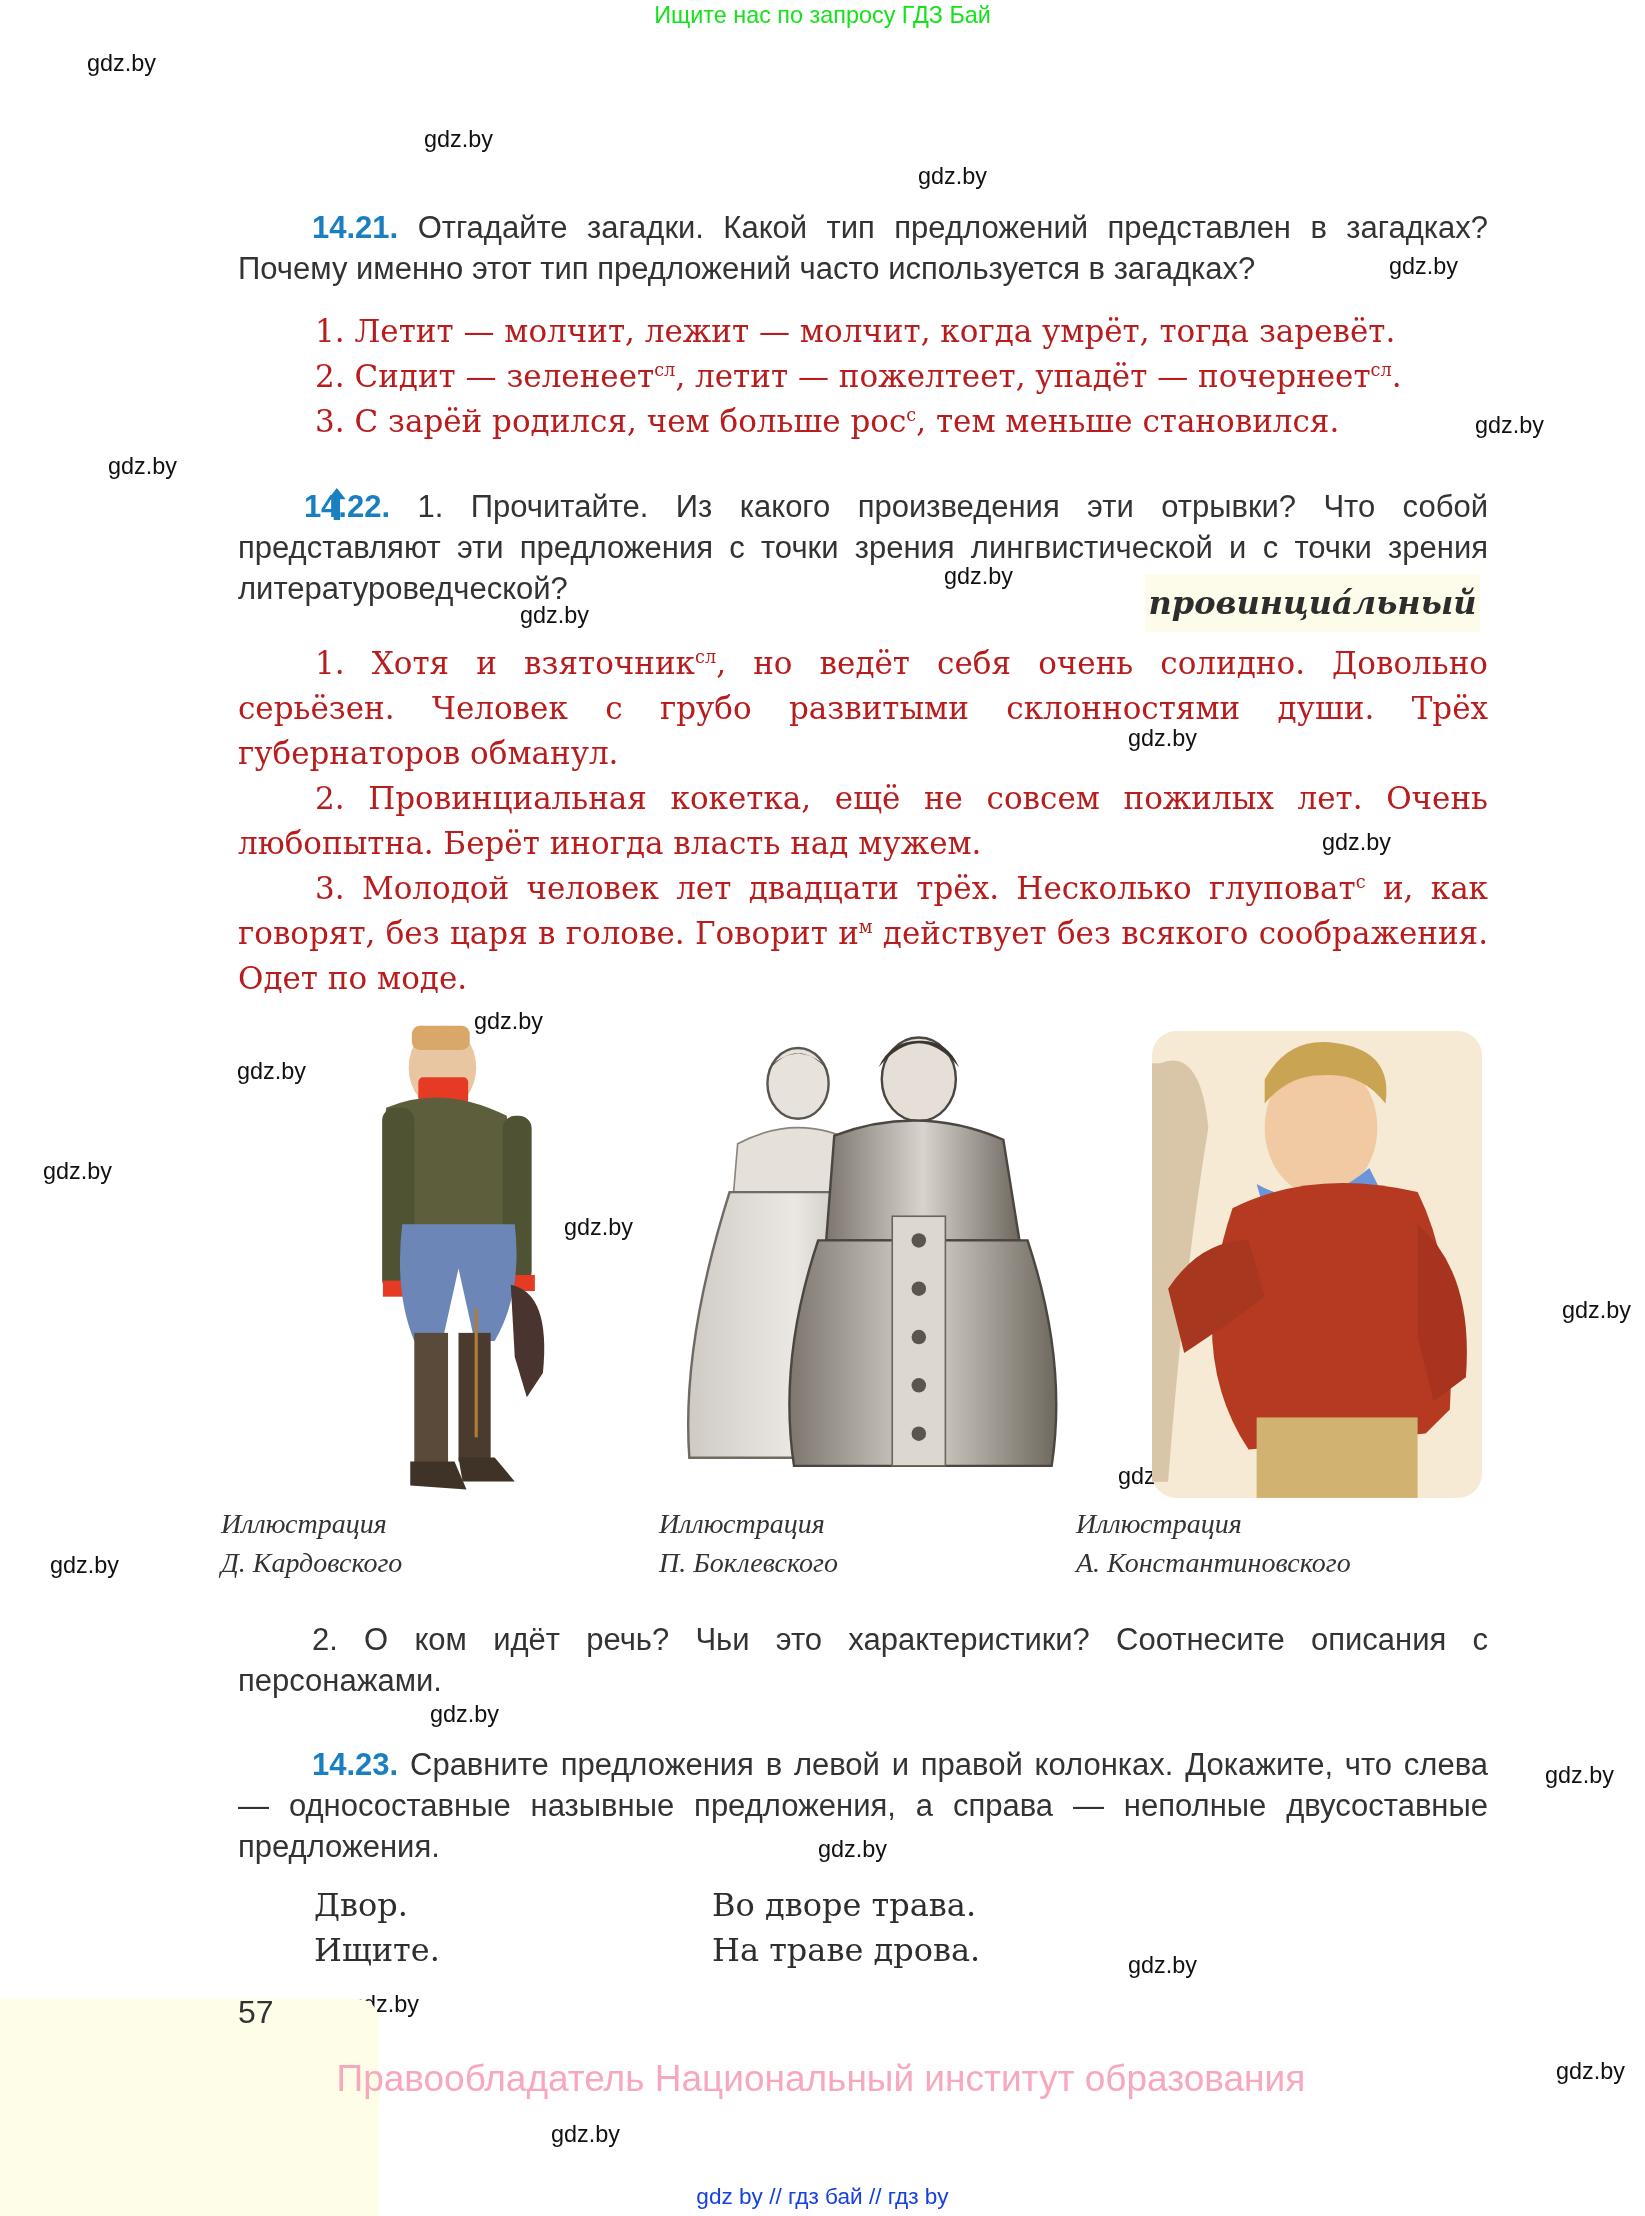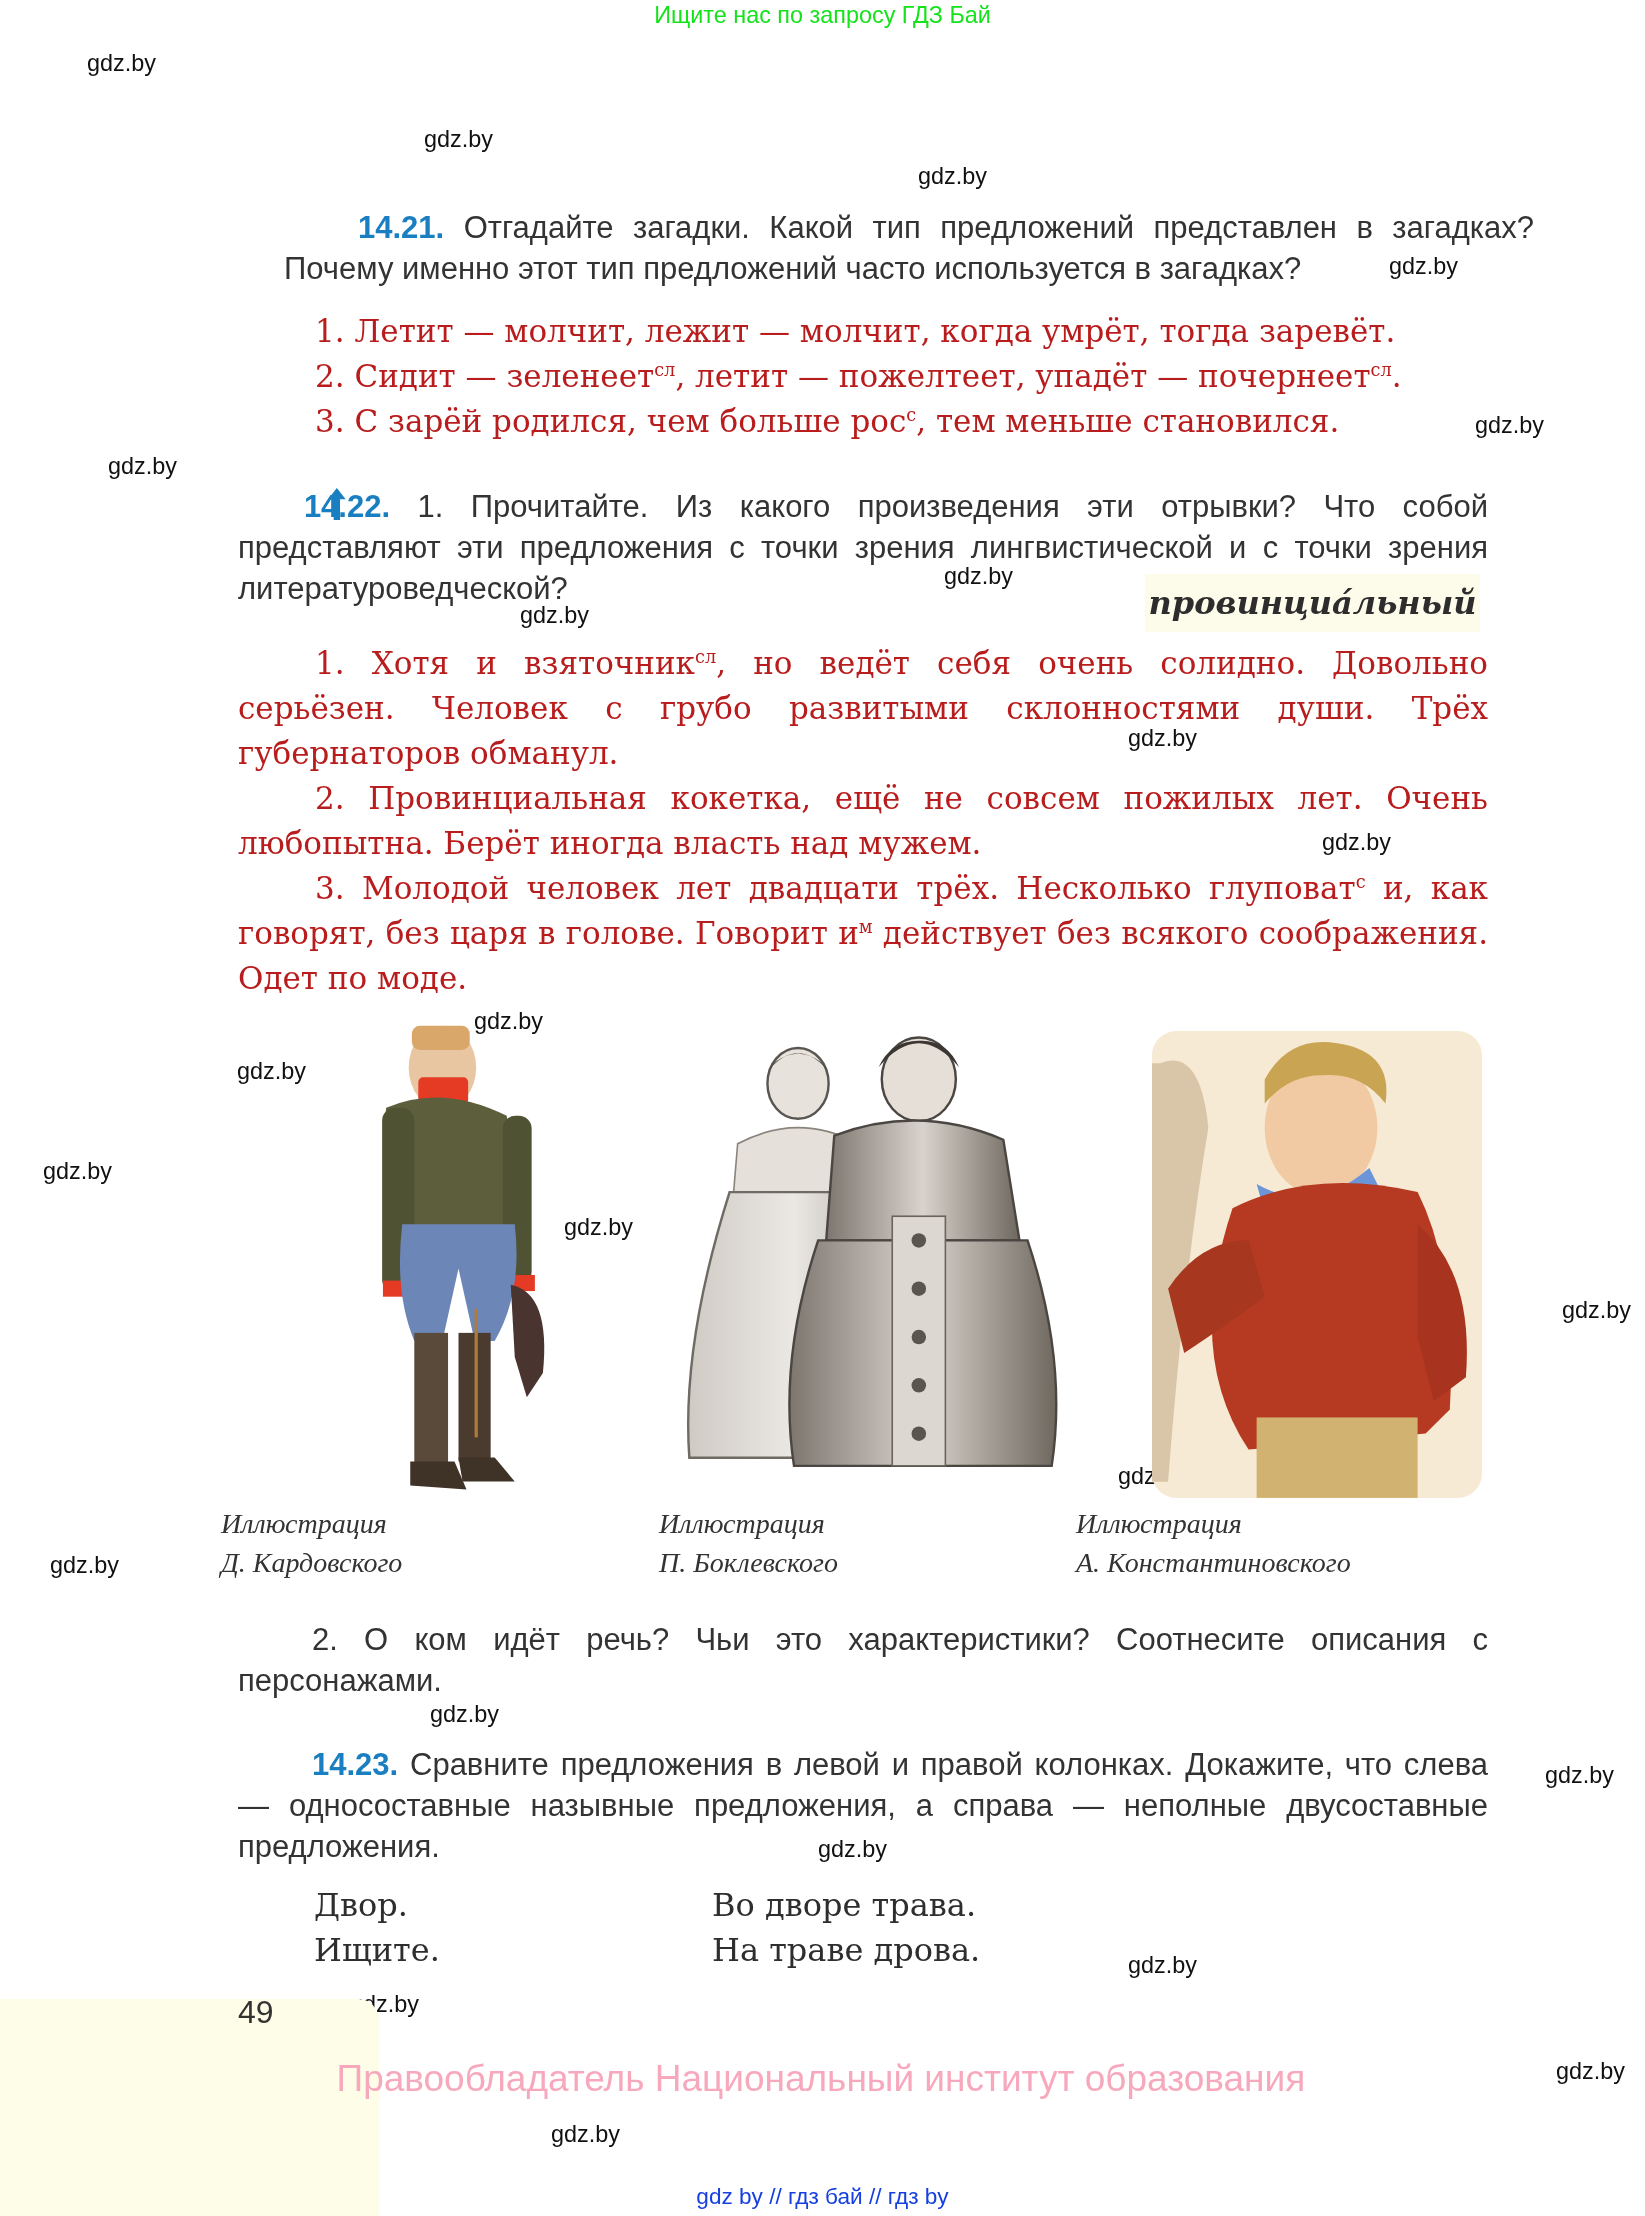--- a/index.html
+++ b/index.html
@@ -91,21 +91,21 @@
     <div class="wm" style="left: 50px; top: 1552px;">gdz.by</div>
     <div class="wm" style="left: 430px; top: 1701px;">gdz.by</div>
     <div class="wm" style="left: 1545px; top: 1762px;">gdz.by</div>
     <div class="wm" style="left: 818px; top: 1836px;">gdz.by</div>
     <div class="wm" style="left: 1128px; top: 1952px;">gdz.by</div>
     <div class="wm" style="left: 350px; top: 1991px;">gdz.by</div>
     <div class="wm" style="left: 1556px; top: 2058px;">gdz.by</div>
     <div class="wm" style="left: 551px; top: 2121px;">gdz.by</div>
   </div>
 
-<div class="task" style="top:207px;margin-left:46px;">
+<div class="task" style="top:207px;">
   <div class="first"><span class="num">14.21.</span> <span>Отгадайте загадки. Какой тип предложений представлен в загадках? Почему именно этот тип предложений часто используется в загадках?</span></div>
 </div>
 
 <div class="serif riddles" style="top:309px;">
   <p><span>1. Летит — молчит, лежит — молчит, когда умрёт, тогда заревёт.</span></p>
   <p><span>2. Сидит — зеленеет</span><sup class="mark">сл</sup><span>, летит — пожелтеет, упадёт — почернеет</span><sup class="mark">сл</sup><span>.</span></p>
   <p><span>3. С зарёй родился, чем больше рос</span><sup class="mark">с</sup><span>, тем меньше становился.</span></p>
 </div>
 
 <div class="task" style="top:486px; width:1250px;">
@@ -214,16 +214,16 @@
     <div>Двор.</div>
     <div>Ищите.</div>
   </div>
   <div class="col" style="left:398px;">
     <div>Во дворе трава.</div>
     <div>На траве дрова.</div>
   </div>
 </div>
 
 <div class="abs page-bg"></div>
-<div class="abs page-num">49</div>
+<div class="abs page-num">57</div>
 <div class="abs copyright"><span>Правообладатель Национальный институт образования</span></div>
 <div class="abs footer-links">gdz by  //  гдз бай  //  гдз by</div>
 
 
 </body></html>

